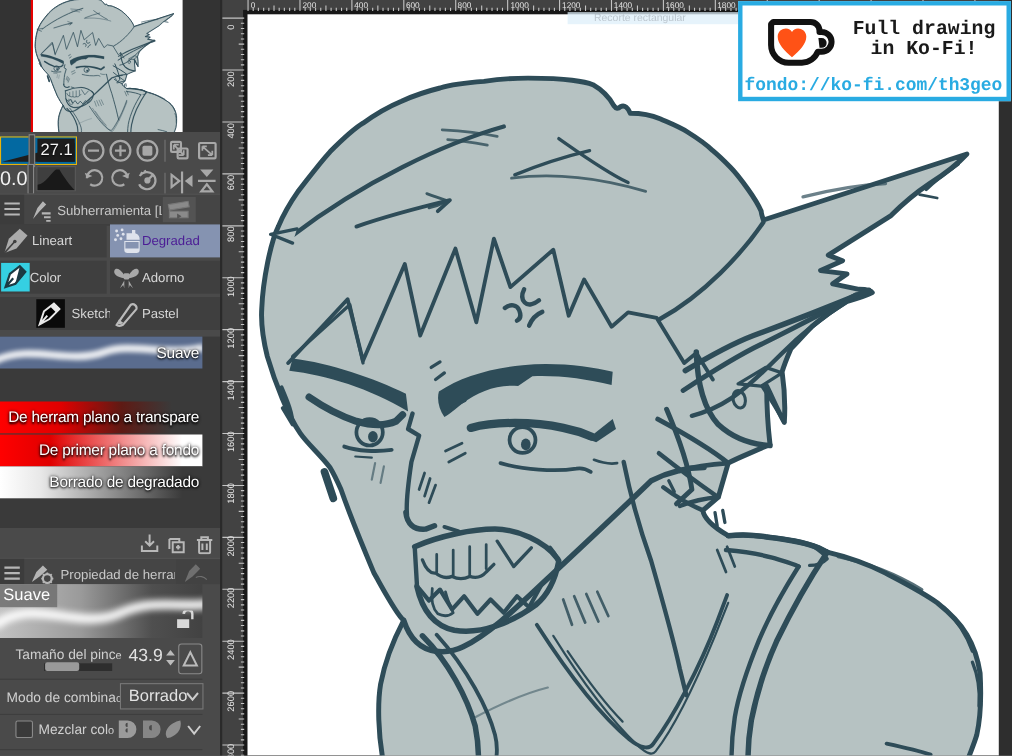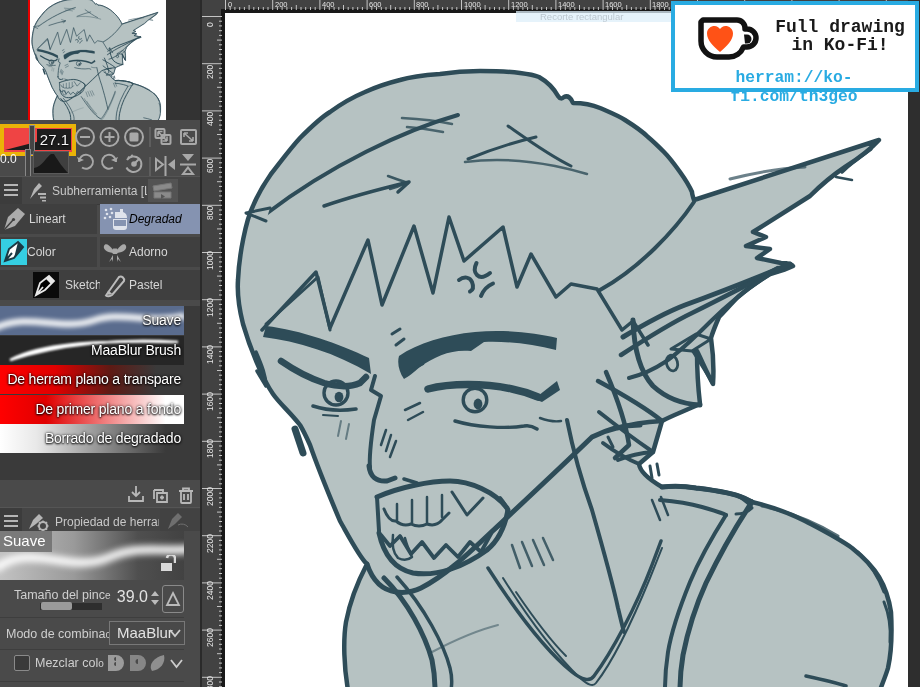--- a/index.html
+++ b/index.html
@@ -5,21 +5,21 @@
   html,body{margin:0;padding:0;}
   body{-webkit-font-smoothing:antialiased;width:920px;height:687px;overflow:hidden;background:#333;font-family:"Liberation Sans",sans-serif;position:relative;}
   .abs{position:absolute;}
   
   #sidebar{left:0;top:0;width:200px;height:687px;background:#4a4a4a;}
   #nav{left:0;top:0;width:200px;height:120px;background:#333;overflow:hidden;}
   #navthumb{left:29px;top:0;width:137px;height:120px;background:#fff;overflow:hidden;}
   #redline{left:28px;top:0;width:2px;height:120px;background:#e80000;z-index:5;}
   #hdr1,#hdr2{width:200px;height:27px;background:#454545;border-top:1px solid #555;border-bottom:1px solid #3a3a3a;color:#c8c8c8;font-size:12.5px;}
   .toolcell{width:97px;height:30px;background:#3f3f3f;color:#d6d6d6;font-size:12px;display:flex;align-items:center;}
-  .toolsel{background:#8593b1;color:#000000;font-style:italic;}
+  .toolsel{background:#8593b1;color:#4c1d95;}
   .brow{width:184px;height:29px;color:#fff;font-size:14px;overflow:hidden;}
   .blabel{position:absolute;right:3px;top:6px;white-space:nowrap;letter-spacing:-0.2px;text-shadow:0 1px 2px #000,0 0 3px #000;}
   #scroll1{left:184px;top:306px;width:13px;height:174px;background:#3d3d3d;}
   #scroll2{left:184px;top:580px;width:13px;height:102px;background:#3d3d3d;}
   .sbtn{width:13px;height:12px;background:#4e4e4e;color:#aaa;font-size:8px;text-align:center;line-height:11px;}
   .smalltxt{color:#cfcfcf;font-size:12.5px;}
   
   #vruler{left:200px;top:0;width:22px;height:687px;background:#424242;}
   #hruler{left:200px;top:0;width:708px;height:10px;background:#424242;}
   #rightstrip{left:908px;top:0;width:12px;height:687px;background:#2e2e2e;}
@@ -214,30 +214,30 @@
     <text x="0" y="0" transform="translate(13,553) rotate(-90)" font-size="8.5" fill="#e4e4e4">2200</text>
     <text x="0" y="0" transform="translate(13,600) rotate(-90)" font-size="8.5" fill="#e4e4e4">2400</text>
     <text x="0" y="0" transform="translate(13,647) rotate(-90)" font-size="8.5" fill="#e4e4e4">2600</text>
     <text x="0" y="0" transform="translate(13,695) rotate(-90)" font-size="8.5" fill="#e4e4e4">2800</text>
     <rect x="0" y="0" width="2" height="687" fill="#2a2a2a"></rect>
   </svg>
 
 <div class="abs" id="sidebar"></div>
 <div class="abs" style="left:0;top:120px;width:200px;height:567px;background:#4a4a4a;z-index:4">
 
-  <div class="abs" style="left:0;top:4px;width:68px;height:24px;background:#ef4444;border:4px solid #eab308">
+  <div class="abs" style="left:0;top:4px;width:68px;height:24px;background:#0369a1;border:1px solid #eab308">
     <svg class="abs" style="left:0;top:0" width="68" height="24">
         <path d="M1,22 L67,5 L67,22 Z" fill="#1d1d1d"></path>
         <rect x="33" y="1" width="34" height="21" fill="#1d1d1d"></rect>
       </svg>
     <span class="abs" style="right:3px;top:3px;color:#f5f5f5;font-size:15px;text-shadow:0 1px 2px #000">27.1</span>
     <div class="abs" style="left:25px;top:-3px;width:4px;height:28px;background:#444;border:1px solid #888"></div>
   </div>
 
-  <div class="abs" style="left:0;top:32px;width:30px;height:21px;color:#f2f2f2;font-size:12px;">0.0</div>
+  <div class="abs" style="left:0;top:32px;width:30px;height:21px;color:#f2f2f2;font-size:18px;">0.0</div>
   <div class="abs" style="left:33px;top:31px;width:34px;height:21px;background:#3f3f3f;border:1px solid #5a5a5a">
     <svg width="34" height="21">
         <path d="M0,21 L0,16 C8,15 13,4 17,2 L20,2 C24,9 30,17 34,21 Z" fill="#191919"></path>
       </svg>
   </div>
   <div class="abs" style="left:25px;top:29px;width:4px;height:26px;background:#444;border:1px solid #888"></div>
   <svg class="abs" style="left:70px;top:0px" width="130" height="62" fill="none" stroke="#a8a8a8" stroke-width="2">
     <circle cx="15" cy="17" r="9"></circle>
       <path d="M10,17 H20"></path>
     <circle cx="39.5" cy="17" r="9"></circle>
@@ -357,26 +357,20 @@
 </div>
 <div class="abs" id="redline"></div>
 
 <div class="abs" style="left:0;top:306px;width:200px;height:174px;background:#3a3a3a;z-index:5">
   <div class="abs brow" style="left:0;top:0;background:#5a6c8e">
     <svg width="184" height="29">
         <path d="M-5,22 C30,6 60,26 95,14 C120,5 150,18 185,10" stroke="rgba(255,255,255,0.85)" stroke-width="7" fill="none" style="filter:blur(2px)"></path>
       </svg>
     <span class="blabel">Suave</span>
   </div>
-  <div class="abs brow" style="left:0;top:30px;background:#262626">
-    <svg width="184" height="29">
-        <path d="M10,24 C40,8 90,4 178,6 C120,2 60,8 10,24" stroke="#fff" stroke-width="2.5" fill="#fff" style="filter:blur(1px)"></path>
-      </svg>
-    <span class="blabel">MaaBlur Brush</span>
-  </div>
   <div class="abs brow" style="left:0;top:59px;background:linear-gradient(to right,#f00 0%,#e00000 30%,#5e1a14 60%,#3a3a3a 85%)">
     <span class="blabel">De herram plano a transpare</span>
   </div>
   <div class="abs brow" style="left:0;top:89px;background:linear-gradient(to right,#f00 0%,#e00000 25%,#ffffff 90%)">
     <span class="blabel">De primer plano a fondo</span>
   </div>
   <div class="abs brow" style="left:0;top:118px;background:linear-gradient(to right,#ffffff 0%,#e8e8e8 20%,#3a3a3a 90%)">
     <span class="blabel">Borrado de degradado</span>
   </div>
 </div>
@@ -422,34 +416,34 @@
     <div class="abs" style="left:0;top:0;background:rgba(110,110,110,0.85);color:#fff;font-size:15px;padding:1px 6px 3px 3px;">Suave</div>
     <svg class="abs" style="right:8px;top:24px" width="17" height="18">
         <path d="M2,8 h11 v8 h-11 Z" fill="#d9d9d9"></path>
         <path d="M8,3 a4,4 0 0 1 8,1 v4" stroke="#d9d9d9" stroke-width="2.5" fill="none"></path>
       </svg>
   </div>
 
   <div class="abs smalltxt" style="left:14px;top:57px;">Tamaño del pinc<span style="font-size:10px">e</span></div>
   <div class="abs" style="left:40px;top:72px;width:62px;height:7px;background:#2e2e2e"></div>
   <div class="abs" style="left:41px;top:71px;width:31px;height:8px;background:#9a9a9a;border-radius:2px"></div>
-  <div class="abs" style="left:105px;top:57px;width:43px;font-size:16px;text-align:right">39.0</div>
+  <div class="abs" style="left:105px;top:57px;width:43px;font-size:16px;text-align:right">43.9</div>
   <svg class="abs" style="left:150px;top:58px" width="10" height="18" fill="#bbb">
       <path d="M1,7 L5,2 L9,7 Z M1,11 L5,16 L9,11 Z"></path>
     </svg>
   <div class="abs" style="left:162px;top:54px;width:20px;height:26px;border:1.5px solid #8a8a8a;border-radius:3px">
     <svg width="20" height="26">
         <path d="M10,7 L16,19 H4 Z" fill="none" stroke="#bbb" stroke-width="1.8"></path>
       </svg>
   </div>
   <div class="abs" style="left:0;top:86px;width:184px;height:1px;background:#3e3e3e"></div>
 
   <div class="abs smalltxt" style="left:6px;top:96px;">Modo de combina<span style="font-size:10px">c</span></div>
   <div class="abs" style="left:109px;top:90px;width:74px;height:22px;background:#494949;border:1px solid #787878;font-size:15px;">
-    <span style="position:absolute;left:7px;top:2px">MaaBlur</span>
+    <span style="position:absolute;left:7px;top:2px">Borrado</span>
     <svg class="abs" style="right:3px;top:7px" width="12" height="9">
         <path d="M1,1 L6,7 L11,1" stroke="#ccc" stroke-width="1.8" fill="none"></path>
       </svg>
   </div>
   <div class="abs" style="left:0;top:118px;width:184px;height:1px;background:#3e3e3e"></div>
 
   <div class="abs" style="left:14px;top:124px;width:14px;height:14px;background:#3a3a3a;border:1px solid #8a8a8a;border-radius:2px"></div>
   <div class="abs smalltxt" style="left:35px;top:125px;">Mezclar col<span style="font-size:10px">o</span></div>
   <svg class="abs" style="left:106px;top:122px" width="62" height="20" fill="#9b9b9b">
     <path d="M2,2 h8 a8,8 0 0 1 0,16 h-8 Z M10,4 a2,2 0 1 0 0,4 M10,9 a2,2 0 1 0 0,4"></path>
@@ -466,14 +460,14 @@
   <div class="abs" style="left:1px;top:16px;width:11px;height:44px;background:#555"></div>
 </div>
 
 <div class="abs" id="kofi">
   <svg class="abs" style="left:22px;top:11px" width="62" height="48" viewBox="0 0 62 48">
     <path d="M6,4 h34 a8,8 0 0 1 8,8 v1 h2 a9,9 0 0 1 0,18 h-3.5 a16,16 0 0 1 -14.5,10 h-12 A16,16 0 0 1 4,25 V6 Z" fill="none" stroke="#121212" stroke-width="5.5" stroke-linejoin="round"></path>
     <path d="M47,18.5 h3 a4.5,4.5 0 0 1 0,9 h-2 Z" fill="#121212"></path>
     <path d="M23,36 C16,30 10,24 10,17.5 C10,12.5 14,10 17.5,10 C20,10 22,11.5 23,13 C24,11.5 26,10 28.5,10 C32,10 36,12.5 36,17.5 C36,24 30,30 23,36 Z" fill="#ff5216"></path>
   </svg>
   <div class="abs kofitxt" style="left:91px;top:13px;width:148px;text-align:center;line-height:18px">Full drawing<br>in Ko-Fi!</div>
-  <div class="abs" id="kofiurl" style="left:-1px;top:63px;width:240px;text-align:center">herram://ko-fi.com/th3geo</div>
+  <div class="abs" id="kofiurl" style="left:-1px;top:63px;width:240px;text-align:center">fondo://ko-fi.com/th3geo</div>
 </div>
 
 </body></html>

